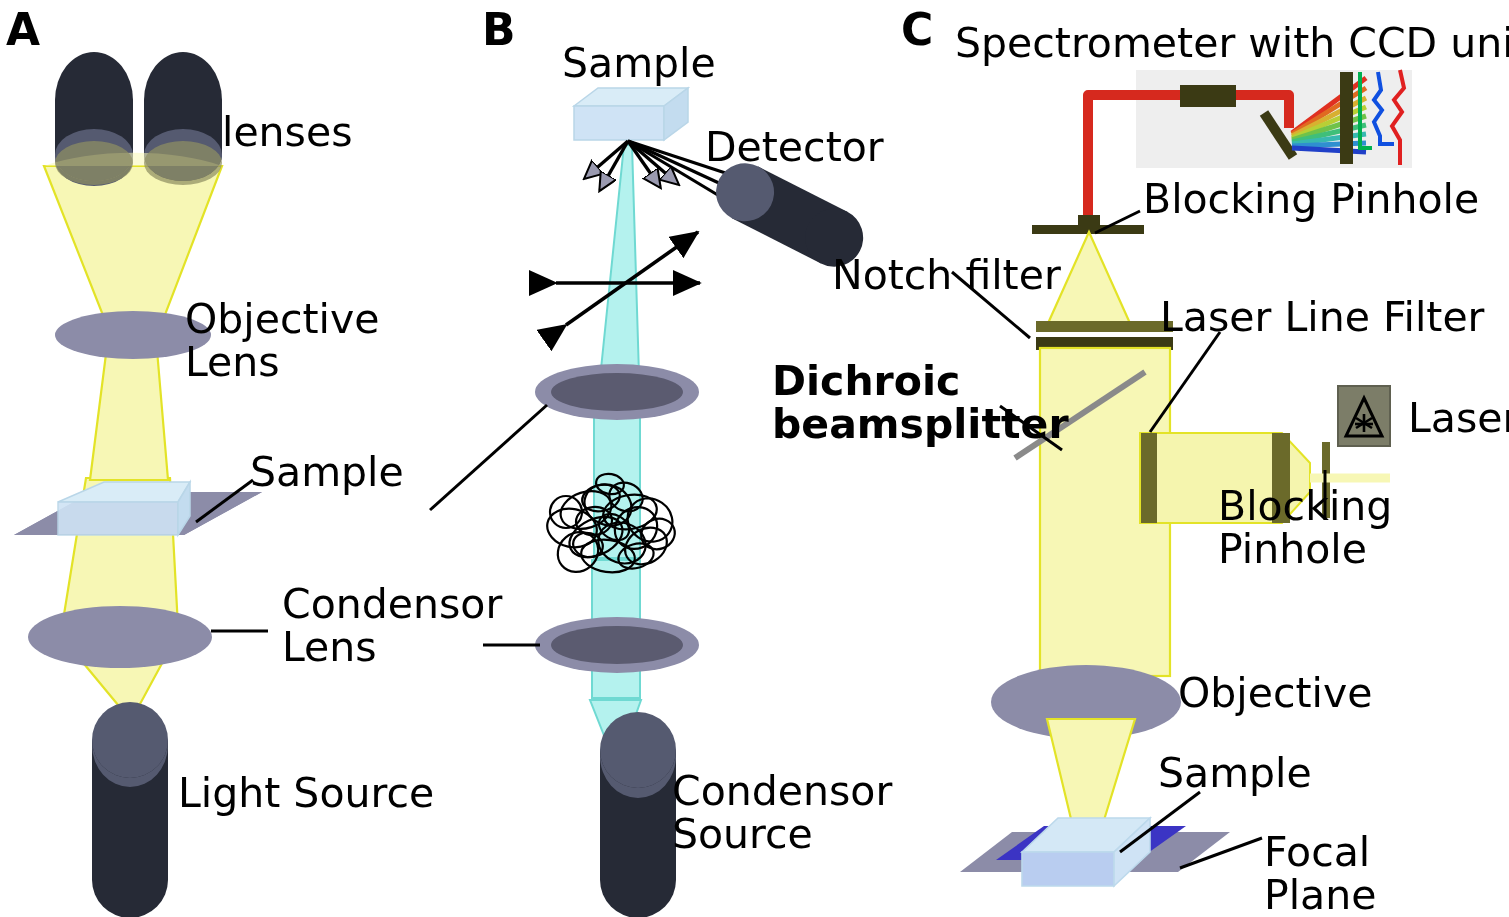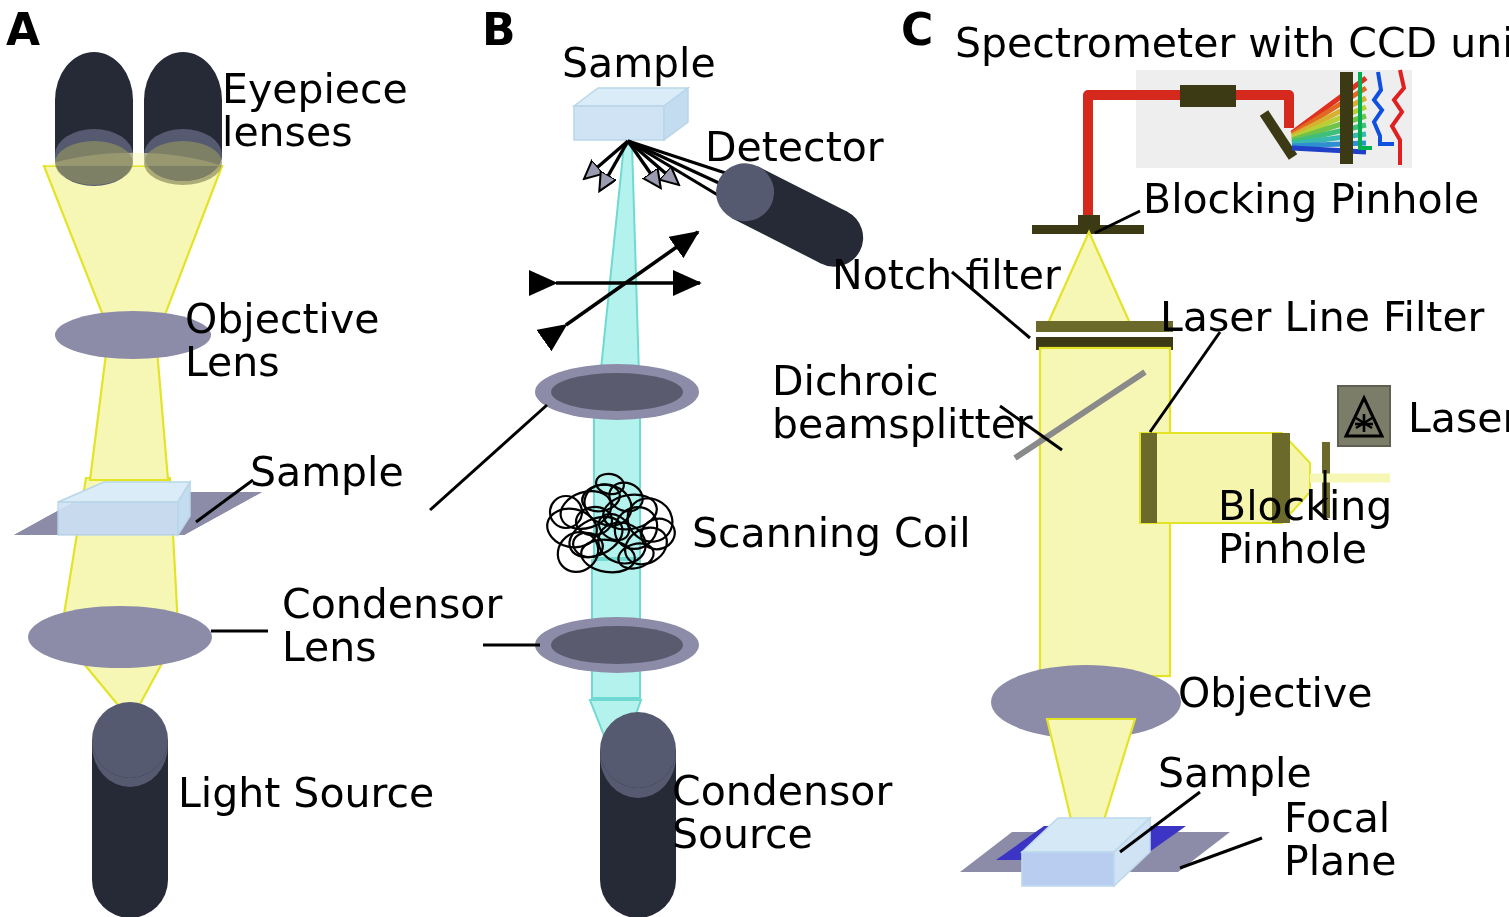--- a/index.html
+++ b/index.html
@@ -235,52 +235,51 @@
     <line x1="1325" y1="520" x2="1325" y2="470" stroke="#000" stroke-width="3"></line>
     <line x1="1120" y1="852" x2="1200" y2="792" stroke="#000" stroke-width="3"></line>
     <line x1="1180" y1="868" x2="1262" y2="838" stroke="#000" stroke-width="3"></line>
   </g>
 </svg>
 
 <div class="panelkey" style="left:6px;top:4px;">A</div>
 <div class="panelkey" style="left:482px;top:4px;">B</div>
 <div class="panelkey" style="left:901px;top:4px;">C</div>
 
-<div class="lbl" style="left:222px;top:68px;"><span>Eyepiece</span><br><span>lenses</span></div>
+<div class="lbl" style="left:222px;top:68px;"><br><span>lenses</span></div>
 
 <div class="lbl" style="left:185px;top:298px;"><span>Objective</span><br><span>Lens</span></div>
 
 <div class="lbl" style="left:250px;top:451px;">Sample</div>
 
 <div class="lbl" style="left:282px;top:583px;"><span>Condensor</span><br><span>Lens</span></div>
 
 <div class="lbl" style="left:178px;top:772px;text-align:center;">Light Source</div>
 
 <div class="lbl" style="left:562px;top:42px;">Sample</div>
 
 <div class="lbl" style="left:705px;top:126px;">Detector</div>
 
 
-<div class="lbl" style="left:692px;top:512px;">Scanning Coil</div>
 
 <div class="lbl" style="left:672px;top:770px;"><span>Condensor</span><br><span>Source</span></div>
 
 <div class="lbl" style="left:955px;top:22px;">Spectrometer with CCD unit</div>
 
 <div class="lbl" style="left:1143px;top:178px;">Blocking Pinhole</div>
 
 <div class="lbl" style="left:1160px;top:296px;">Laser Line Filter</div>
 
 <div class="lbl" style="left:832px;top:254px;">Notch filter</div>
 
-<div class="lbl" style="left:772px;top:360px;"><span>Dichroic</span><br><span>beamsplitter</span></div>
+<div class="lbl" style="left:772px;top:360px;font-weight:bold;"><span>Dichroic</span><br><span>beamsplitter</span></div>
 
 <div class="lbl" style="left:1408px;top:397px;">Laser</div>
 
 <div class="lbl" style="left:1218px;top:485px;"><span>Blocking</span><br><span>Pinhole</span></div>
 
 <div class="lbl" style="left:1178px;top:672px;">Objective</div>
 
 <div class="lbl" style="left:1158px;top:752px;">Sample</div>
 
-<div class="lbl" style="left:1264px;top:797px;margin-left:20px;"><span>Focal</span><br><span>Plane</span></div>
+<div class="lbl" style="left:1264px;top:831px;"><span>Focal</span><br><span>Plane</span></div>
 
 </div>
 
 </body></html>

